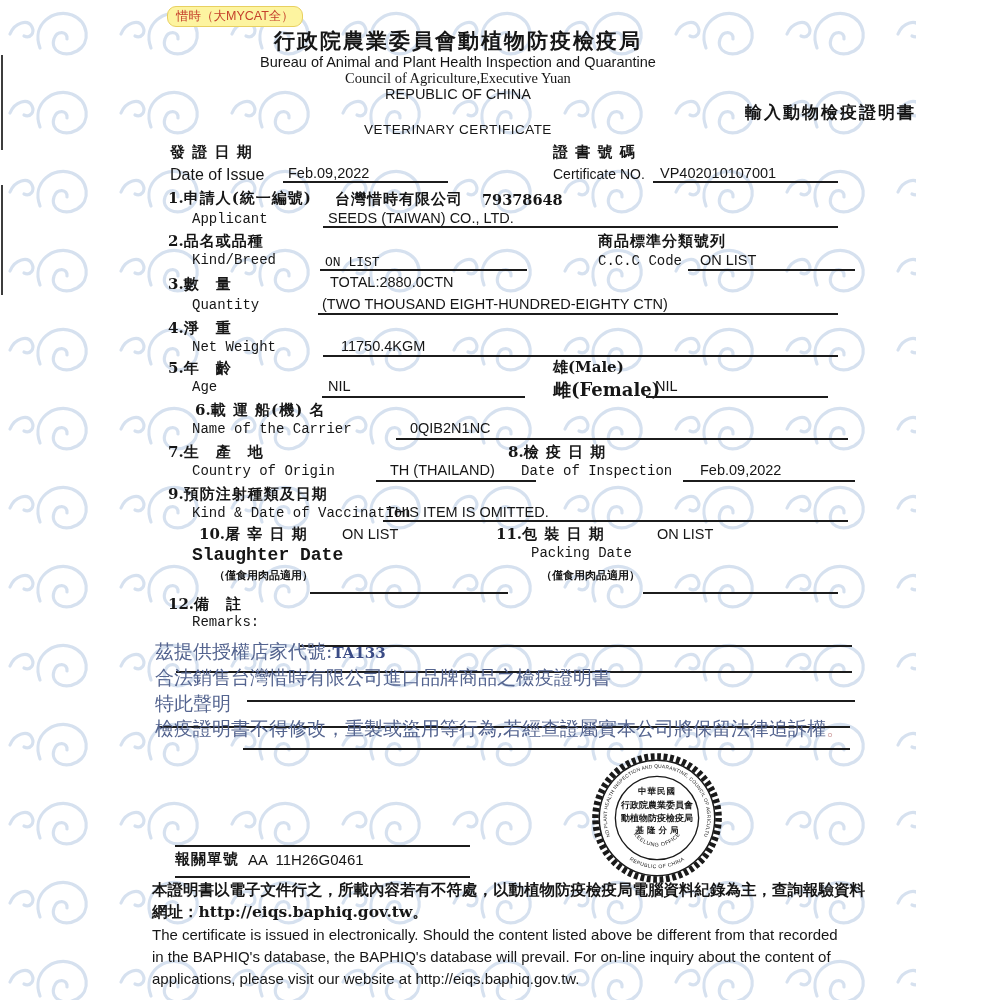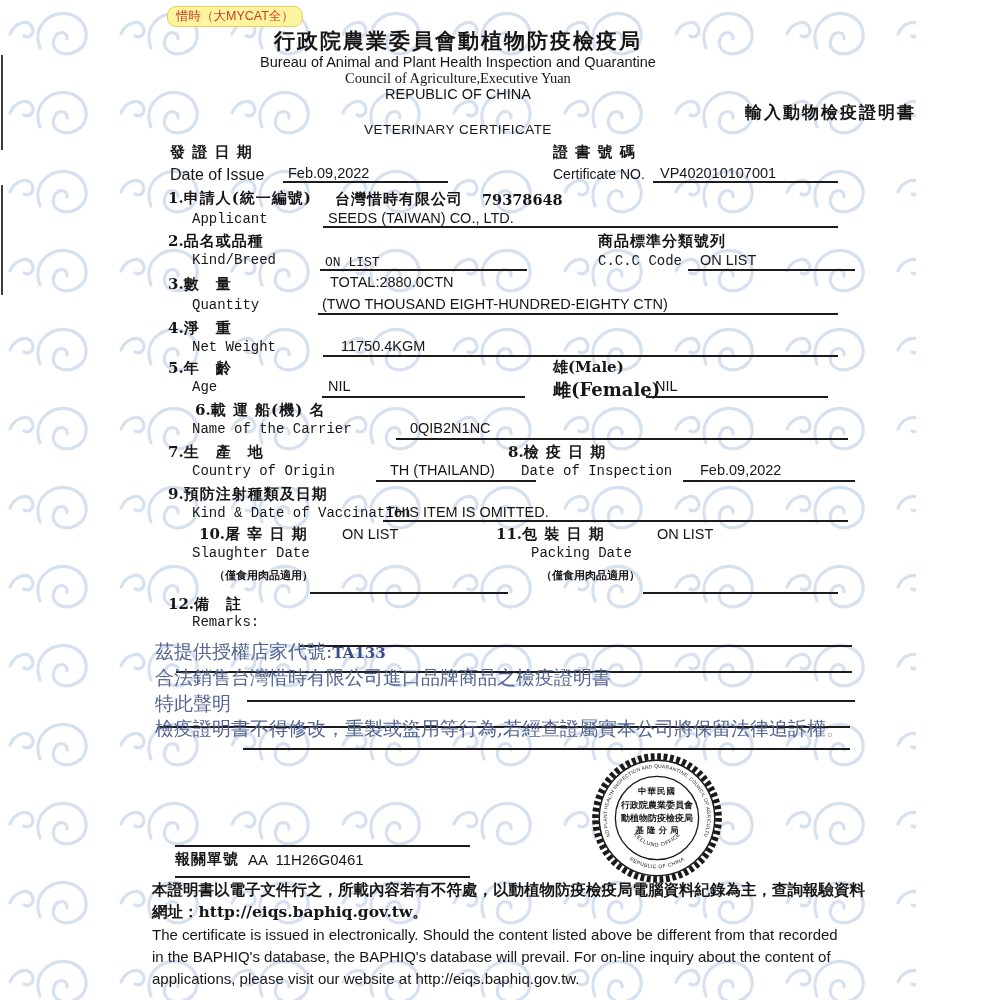--- a/index.html
+++ b/index.html
@@ -113,21 +113,21 @@
 
     <div class="abs zhl" style="left:168px;top:485px;font-size:15px;"><span>9.</span><span class="zh">預防注射種類及日期</span></div>
     <div class="abs mono" style="left:192px;top:505px;font-size:14px;">Kind &amp; Date of Vaccination</div>
     <div class="abs sans" style="left:386px;top:504px;font-size:14.5px;">THIS ITEM IS OMITTED.</div>
     <div class="hline" style="left:383px;top:520px;width:465px;"></div>
 
     <div class="abs zhl" style="left:168px;top:525px;font-size:15px;margin-left:31px;"><span>10.</span><span class="zh">屠 宰 日 期</span></div>
     <div class="abs sans" style="left:342px;top:526px;font-size:14.5px;">ON LIST</div>
     <div class="abs zhl" style="left:496px;top:525px;font-size:15px;"><span>11.</span><span class="zh">包 裝 日 期</span></div>
     <div class="abs sans" style="left:657px;top:526px;font-size:14.5px;">ON LIST</div>
-    <div class="abs mono" style="left:192px;top:545px;font-size:14px;">Slaughter Date</div>
+    <div class="abs mono" style="left:192px;top:545px;font-size:18px;font-weight:bold;">Slaughter Date</div>
     <div class="abs mono" style="left:531px;top:545px;font-size:14px;">Packing Date</div>
     <div class="abs zhl" style="left:214px;top:568px;font-size:11px;">（僅食用肉品適用）</div>
     <div class="abs zhl" style="left:541px;top:568px;font-size:11px;">（僅食用肉品適用）</div>
     <div class="hline" style="left:310px;top:592px;width:198px;"></div>
     <div class="hline" style="left:643px;top:592px;width:195px;"></div>
 
     <div class="abs zhl" style="left:168px;top:595px;font-size:15px;"><span>12.</span><span class="zh">備　註</span></div>
     <div class="abs mono" style="left:192px;top:614px;font-size:14px;">Remarks:</div>
 
     <div class="hline" style="left:300px;top:645px;width:552px;"></div>

